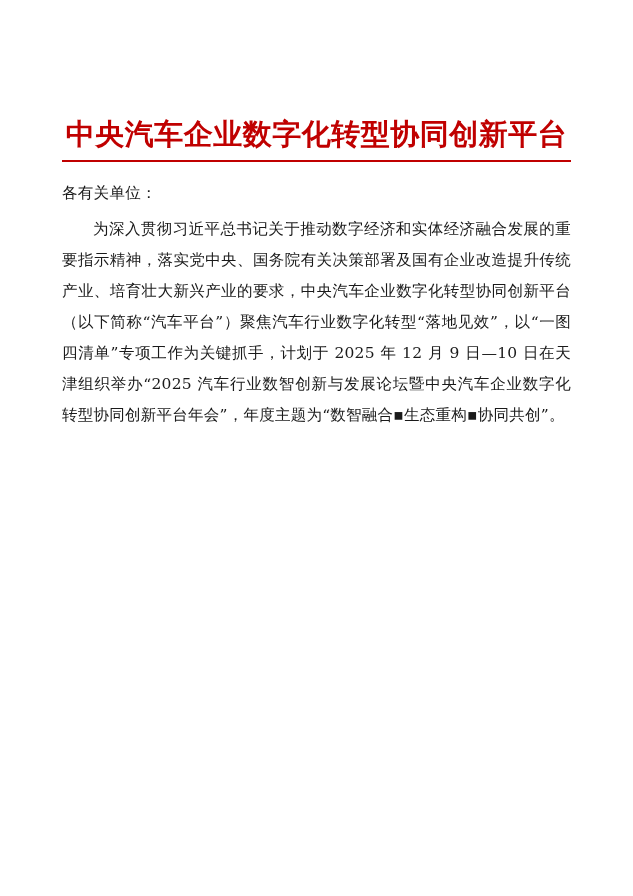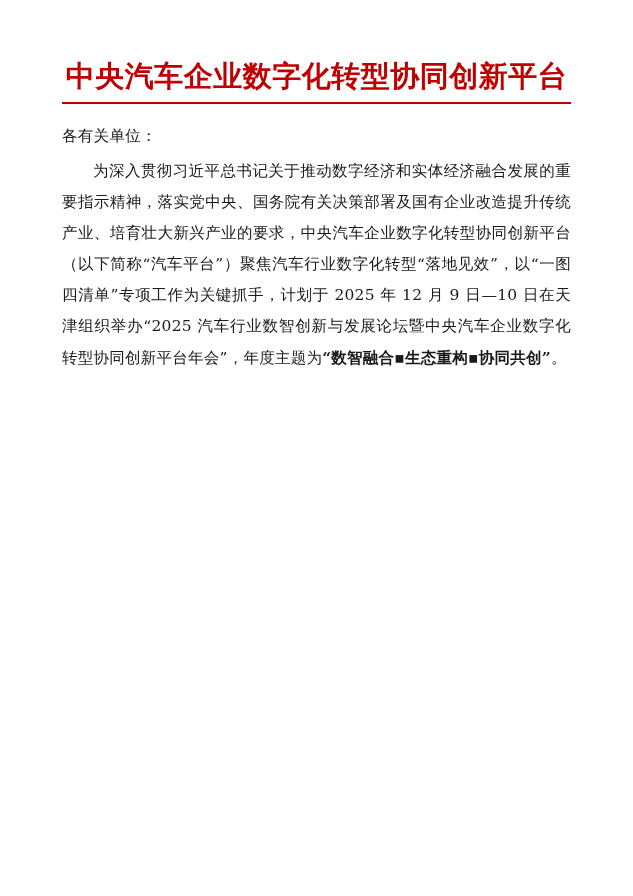--- a/index.html
+++ b/index.html
@@ -16,21 +16,21 @@
   }
   .page {
     position: relative;
     width: 633px;
     height: 896px;
     background: #ffffff;
     box-sizing: border-box;
     padding: 0 62px;
   }
   .masthead {
-    margin-top: 60px;
+    margin-top: 118px;
     text-align: center;
     color: #c00000;
     font-family: "DejaVu Serif", "Liberation Serif", serif;
     font-weight: bold;
     font-size: 29px;
     letter-spacing: 0.5px;
     line-height: 1.15;
     white-space: nowrap;
   }
   .rule {
@@ -50,32 +50,33 @@
   }
   .doc-title .line {
     display: block;
     white-space: nowrap;
   }
   .salutation {
     margin-top: 18px;
     font-size: 15.5px;
     line-height: 1.9;
     letter-spacing: 0.3px;
+    font-family: Liberation Mono, monospace;
   }
   .body-para {
     font-size: 15.5px;
     line-height: 2.0;
     letter-spacing: 0.25px;
     text-align: justify;
     text-justify: inter-ideograph;
     text-indent: 2em;
     margin: 4px 0 0 0;
   }
   .bold-inline {
-    font-weight: bold;
+    font-weight: normal;
   }
 </style>
 </head>
 <body>
 
 <div class="page">
 
   <div class="masthead">中央汽车企业数字化转型协同创新平台</div>
   <div class="rule"></div>
 

